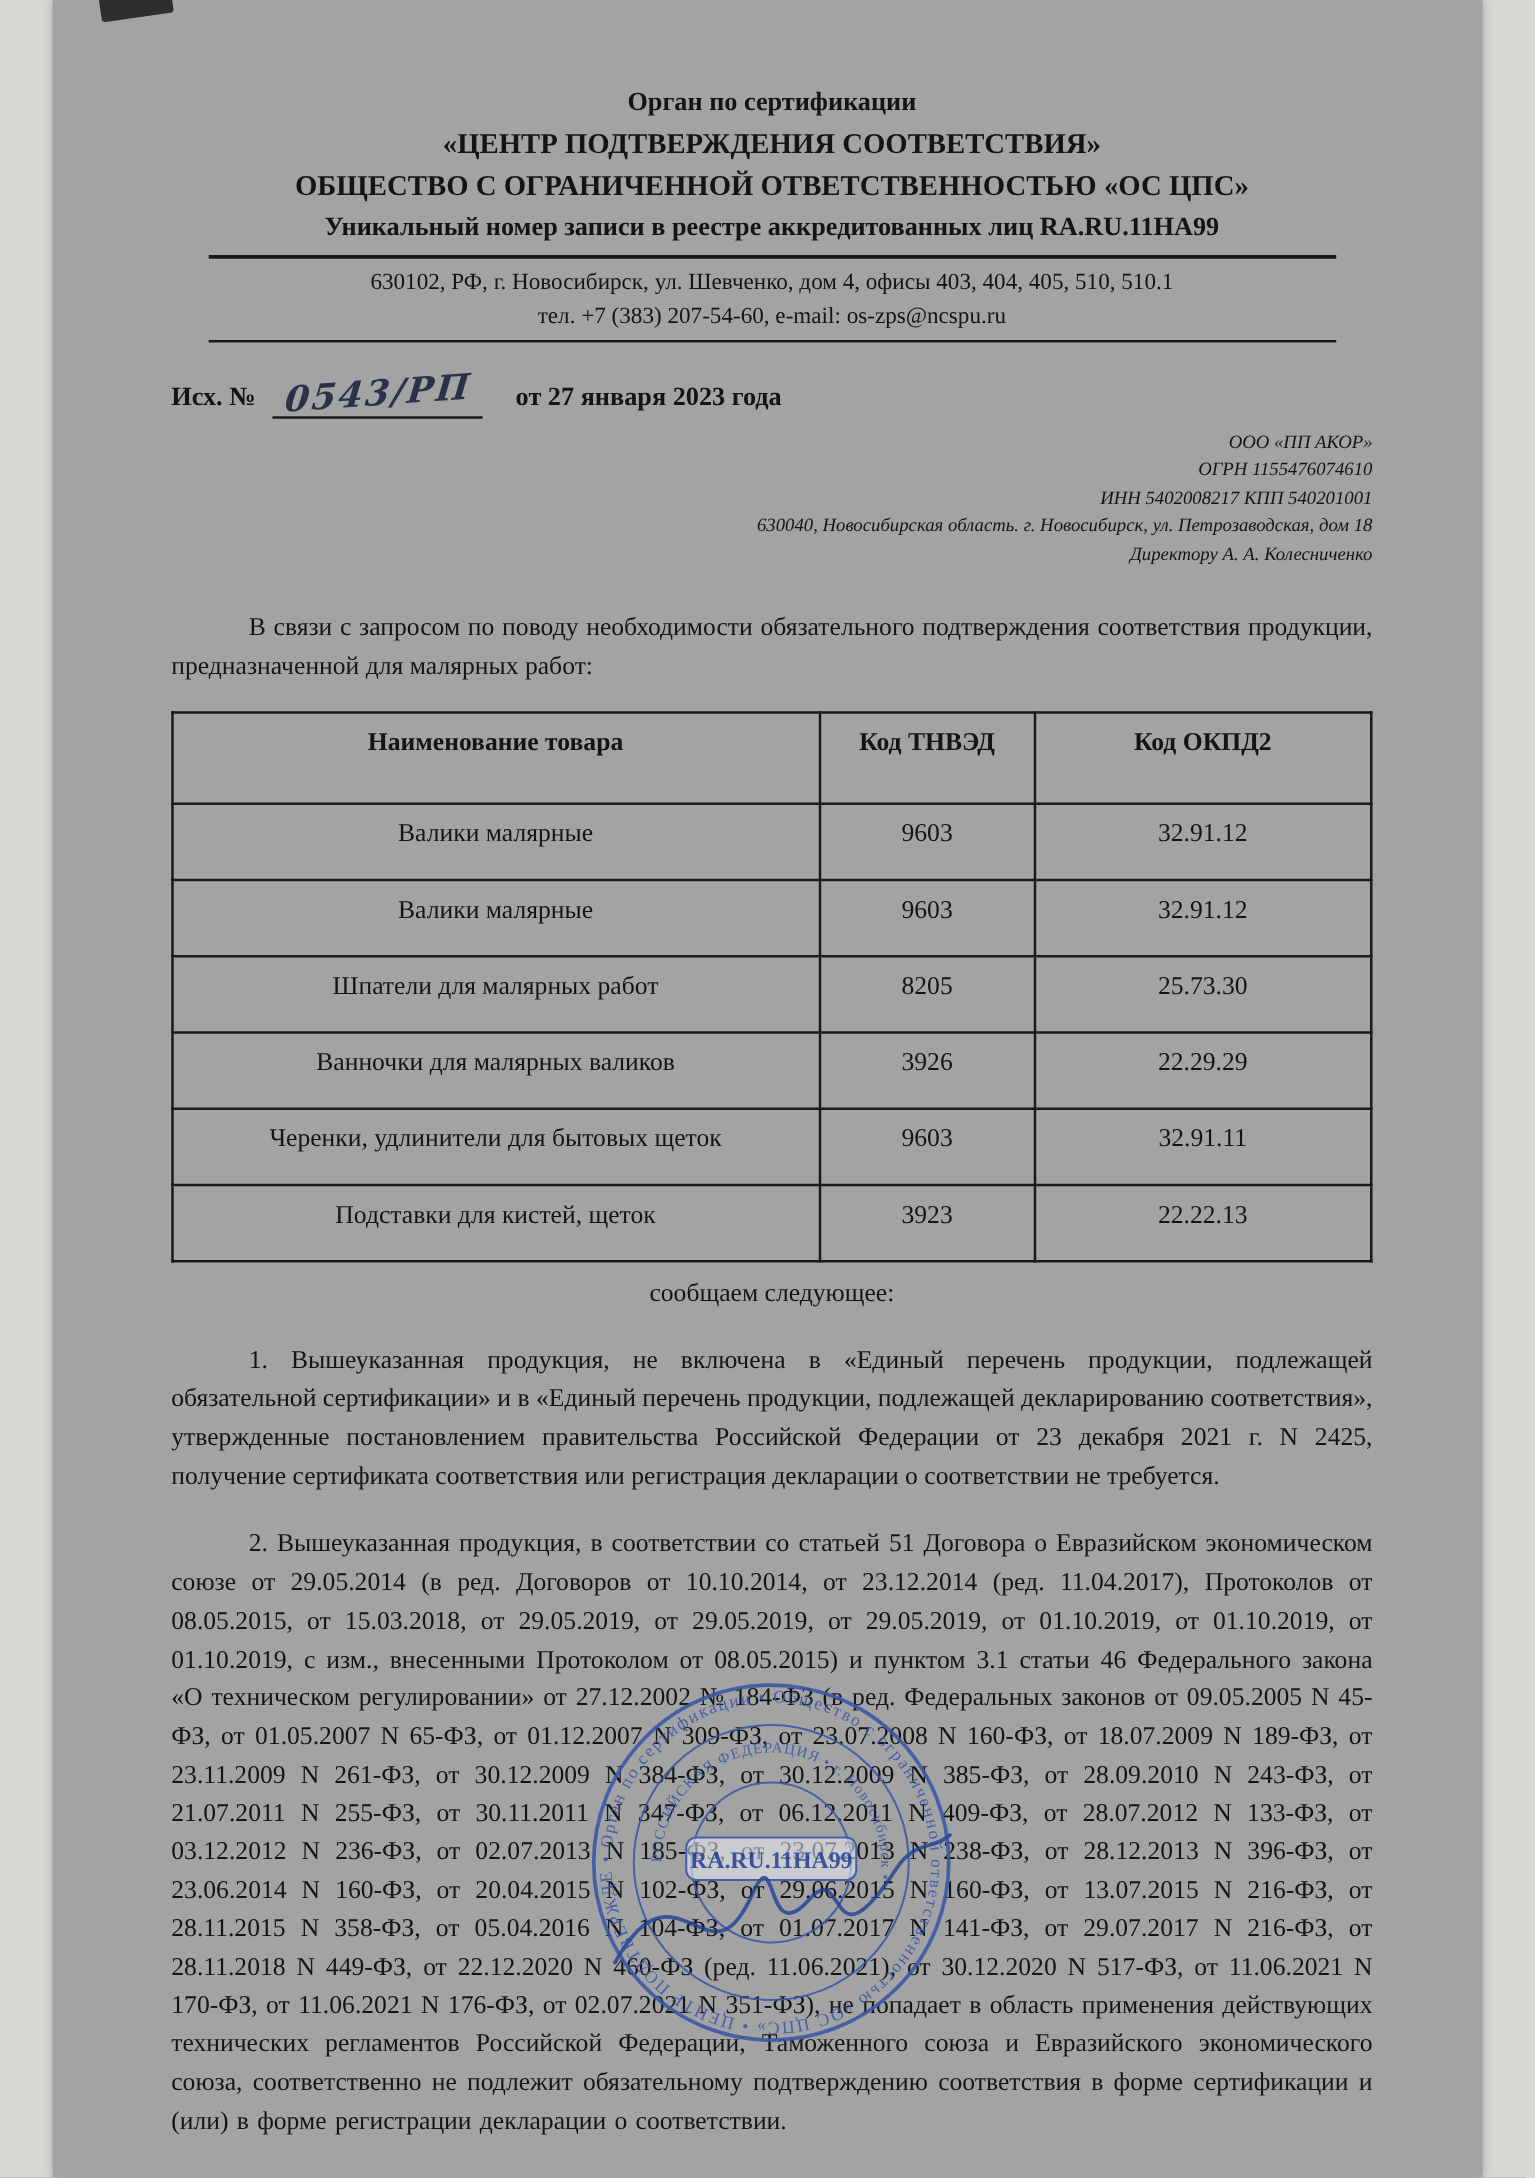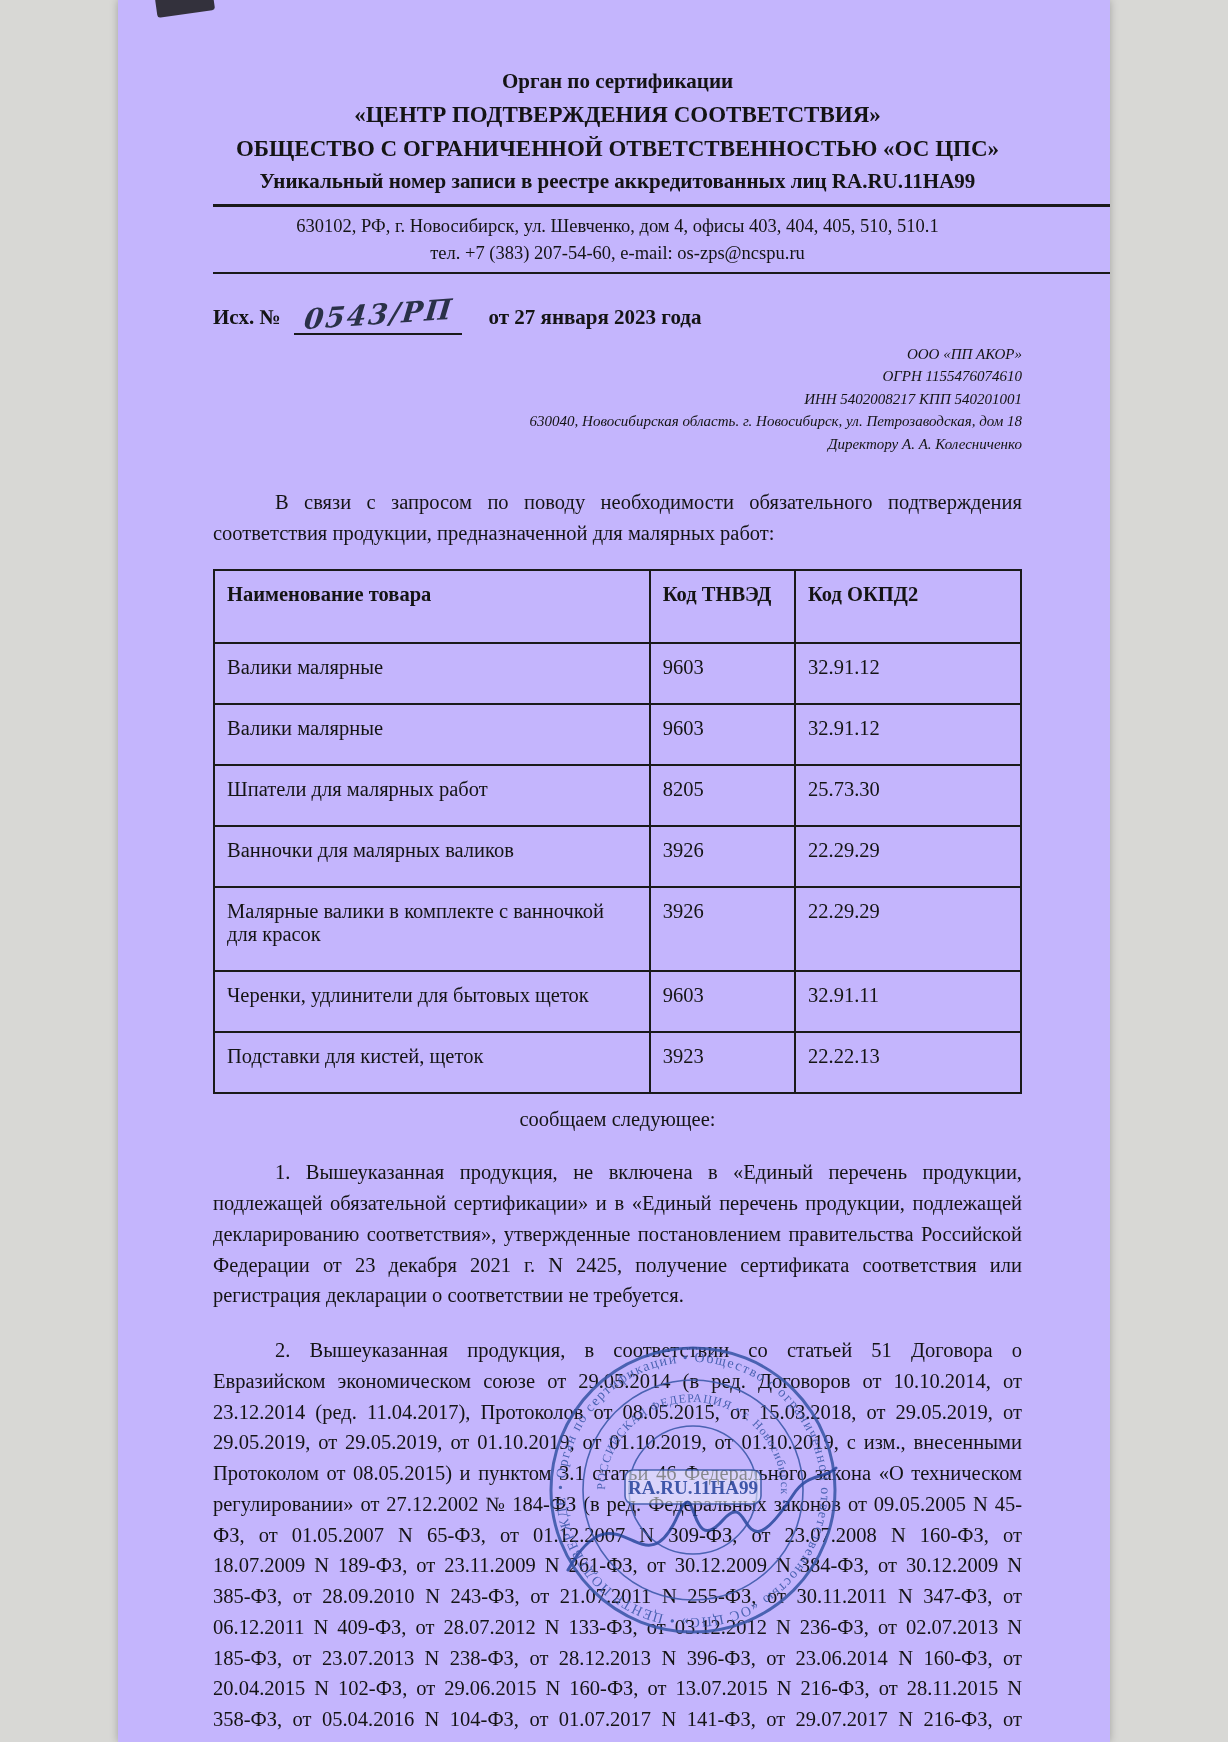--- a/index.html
+++ b/index.html
@@ -4,24 +4,24 @@
 <style>
   * { box-sizing: border-box; }
   html, body { margin: 0; padding: 0; }
   body {
     background: #d8d8d5;
     font-family: "Liberation Serif", serif;
     color: #141414;
   }
   .page {
     position: relative;
-    width: 992px;
+    width: 1144px;
     height: 1742px;
     margin: 0 auto;
-    background: #c4b5fd;
+    background: #a3a3a3;
     padding: 68px 88px 0 95px;
     overflow: hidden;
     box-shadow: 0 0 8px rgba(0,0,0,.25);
   }
   .scan-artifact {
     position: absolute; left: 38px; top: -6px;
     width: 58px; height: 20px; background: #1a1a1a;
     transform: rotate(-8deg); border-radius: 3px; opacity: .85;
   }
 
@@ -58,21 +58,21 @@
   .para { font-size: 20.5px; line-height: 1.5; text-align: justify; text-indent: 62px; }
   .intro { margin-top: 32px; }
   .p1 { margin-top: 26px; }
   .p2 { margin-top: 24px; word-spacing: 1.5px; }
 
   
   table.doc-table { width: 100%; border-collapse: collapse; margin-top: 16px; }
   .doc-table th, .doc-table td {
     border: 2px solid #1a1a1a;
     font-size: 20.5px;
-    text-align: left;
+    text-align: center;
     vertical-align: top;
     padding: 12px 13px 24px 12px;
     margin-left: 39px;
   }
   .doc-table th { font-weight: bold; padding-bottom: 36px; }
   .col-name { width: 54%; }
   .col-tnved { width: 18%; }
   .col-okpd { width: 28%; }
 
   .after-table { text-align: center; font-size: 20.5px; margin-top: 14px; }
@@ -147,25 +147,20 @@
         <td>Шпатели для малярных работ</td>
         <td>8205</td>
         <td>25.73.30</td>
       </tr>
       <tr>
         <td>Ванночки для малярных валиков</td>
         <td>3926</td>
         <td>22.29.29</td>
       </tr>
       <tr>
-        <td>Малярные валики в комплекте с ванночкой для красок</td>
-        <td>3926</td>
-        <td>22.29.29</td>
-      </tr>
-      <tr>
         <td>Черенки, удлинители для бытовых щеток</td>
         <td>9603</td>
         <td>32.91.11</td>
       </tr>
       <tr>
         <td>Подставки для кистей, щеток</td>
         <td>3923</td>
         <td>22.22.13</td>
       </tr>
     </tbody>

